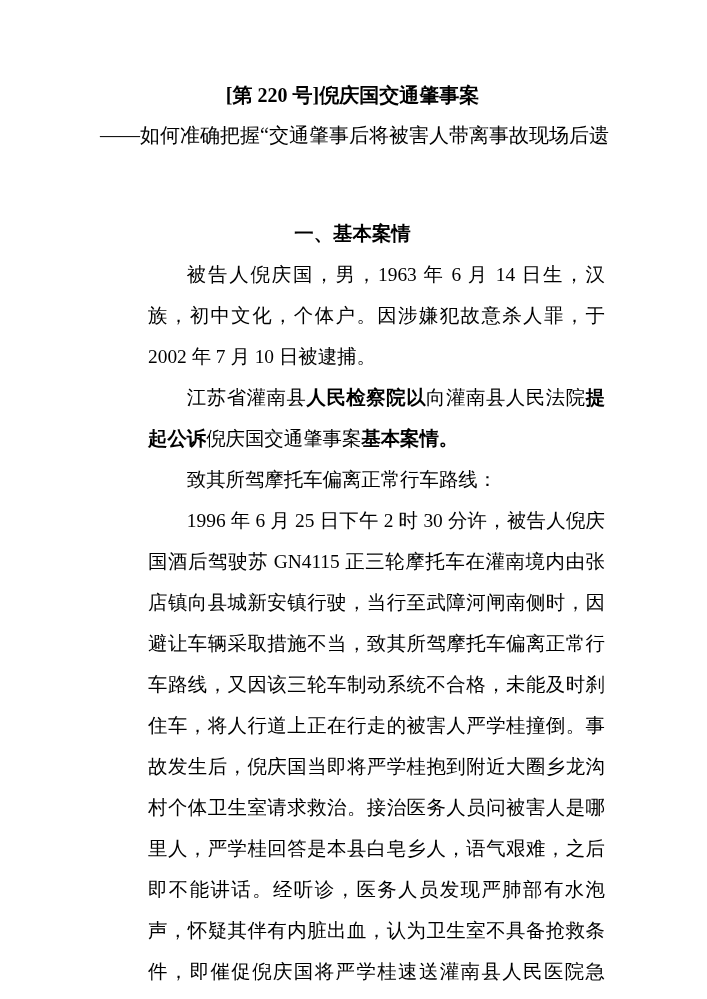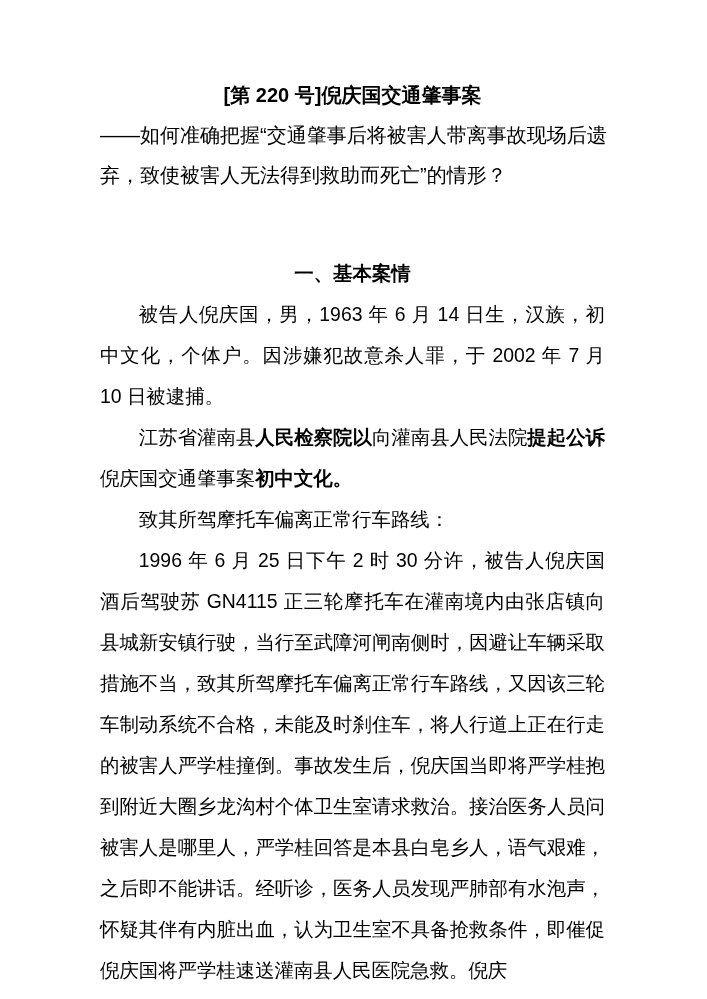--- a/index.html
+++ b/index.html
@@ -6,21 +6,21 @@
     margin: 0;
     padding: 0;
     background: #ffffff;
   }
   .page {
     position: relative;
     width: 707px;
     height: 999px;
     background: #ffffff;
     color: #000000;
-    font-family: Liberation Sans, sans-serif;
+    font-family: Liberation Serif, serif;
     overflow: hidden;
   }
   .content {
     position: absolute;
     top: 75px;
     left: 100px;
     width: 505px;
   }
   .doc-title {
     margin: 0;
@@ -40,42 +40,42 @@
     height: 58px;
   }
   .para {
     font-size: 19.4px;
     line-height: 41px;
     text-align: justify;
     text-justify: inter-character;
   }
   .para.body {
     text-indent: 2em;
+    margin-left: 48px;
   }
   .para.heading {
     font-weight: bold;
     text-indent: 0;
     text-align: center;
   }
   .run-bold {
     font-weight: bold;
   }
 </style>
 </head>
 <body>
 
 <div class="page">
   <div class="content">
     <h1 class="doc-title">[第 220 号]倪庆国交通肇事案</h1>
     <div id="subtitle-block">
         <div class="subtitle-line">——如何准确把握“交通肇事后将被害人带离事故现场后遗</div>
-        <div class="subtitle-line">弃，致使被害人无法得到救助而死亡”的情形？</div>
       </div>
     <div class="spacer"></div>
     <div id="paragraphs-block">
         <div class="para heading"><span class="run-bold">一、基本案情</span></div>
         <div class="para body"><span class="run-regular">被告人倪庆国，男，1963 年 6 月 14 日生，汉族，初中文化，个体户。因涉嫌犯故意杀人罪，于 2002 年 7 月 10 日被逮捕。</span></div>
-        <div class="para body"><span class="run-regular">江苏省灌南县</span><span class="run-bold">人民检察院以</span><span class="run-regular">向灌南县人民法院</span><span class="run-bold">提起公诉</span><span class="run-regular">倪庆国交通肇事案</span><span class="run-bold">初中文化。</span></div>
+        <div class="para body"><span class="run-regular">江苏省灌南县</span><span class="run-bold">人民检察院以</span><span class="run-regular">向灌南县人民法院</span><span class="run-bold">提起公诉</span><span class="run-regular">倪庆国交通肇事案</span><span class="run-bold">基本案情。</span></div>
         <div class="para body"><span class="run-regular">致其所驾摩托车偏离正常行车路线：</span></div>
         <div class="para body"><span class="run-regular">1996 年 6 月 25 日下午 2 时 30 分许，被告人倪庆国酒后驾驶苏 GN4115 正三轮摩托车在灌南境内由张店镇向县城新安镇行驶，当行至武障河闸南侧时，因避让车辆采取措施不当，致其所驾摩托车偏离正常行车路线，又因该三轮车制动系统不合格，未能及时刹住车，将人行道上正在行走的被害人严学桂撞倒。事故发生后，倪庆国当即将严学桂抱到附近大圈乡龙沟村个体卫生室请求救治。接治医务人员问被害人是哪里人，严学桂回答是本县白皂乡人，语气艰难，之后即不能讲话。经听诊，医务人员发现严肺部有水泡声，怀疑其伴有内脏出血，认为卫生室不具备抢救条件，即催促倪庆国将严学桂速送灌南县人民医院急救。倪庆</span></div>
       </div>
   </div>
 </div>
 
 </body></html>

